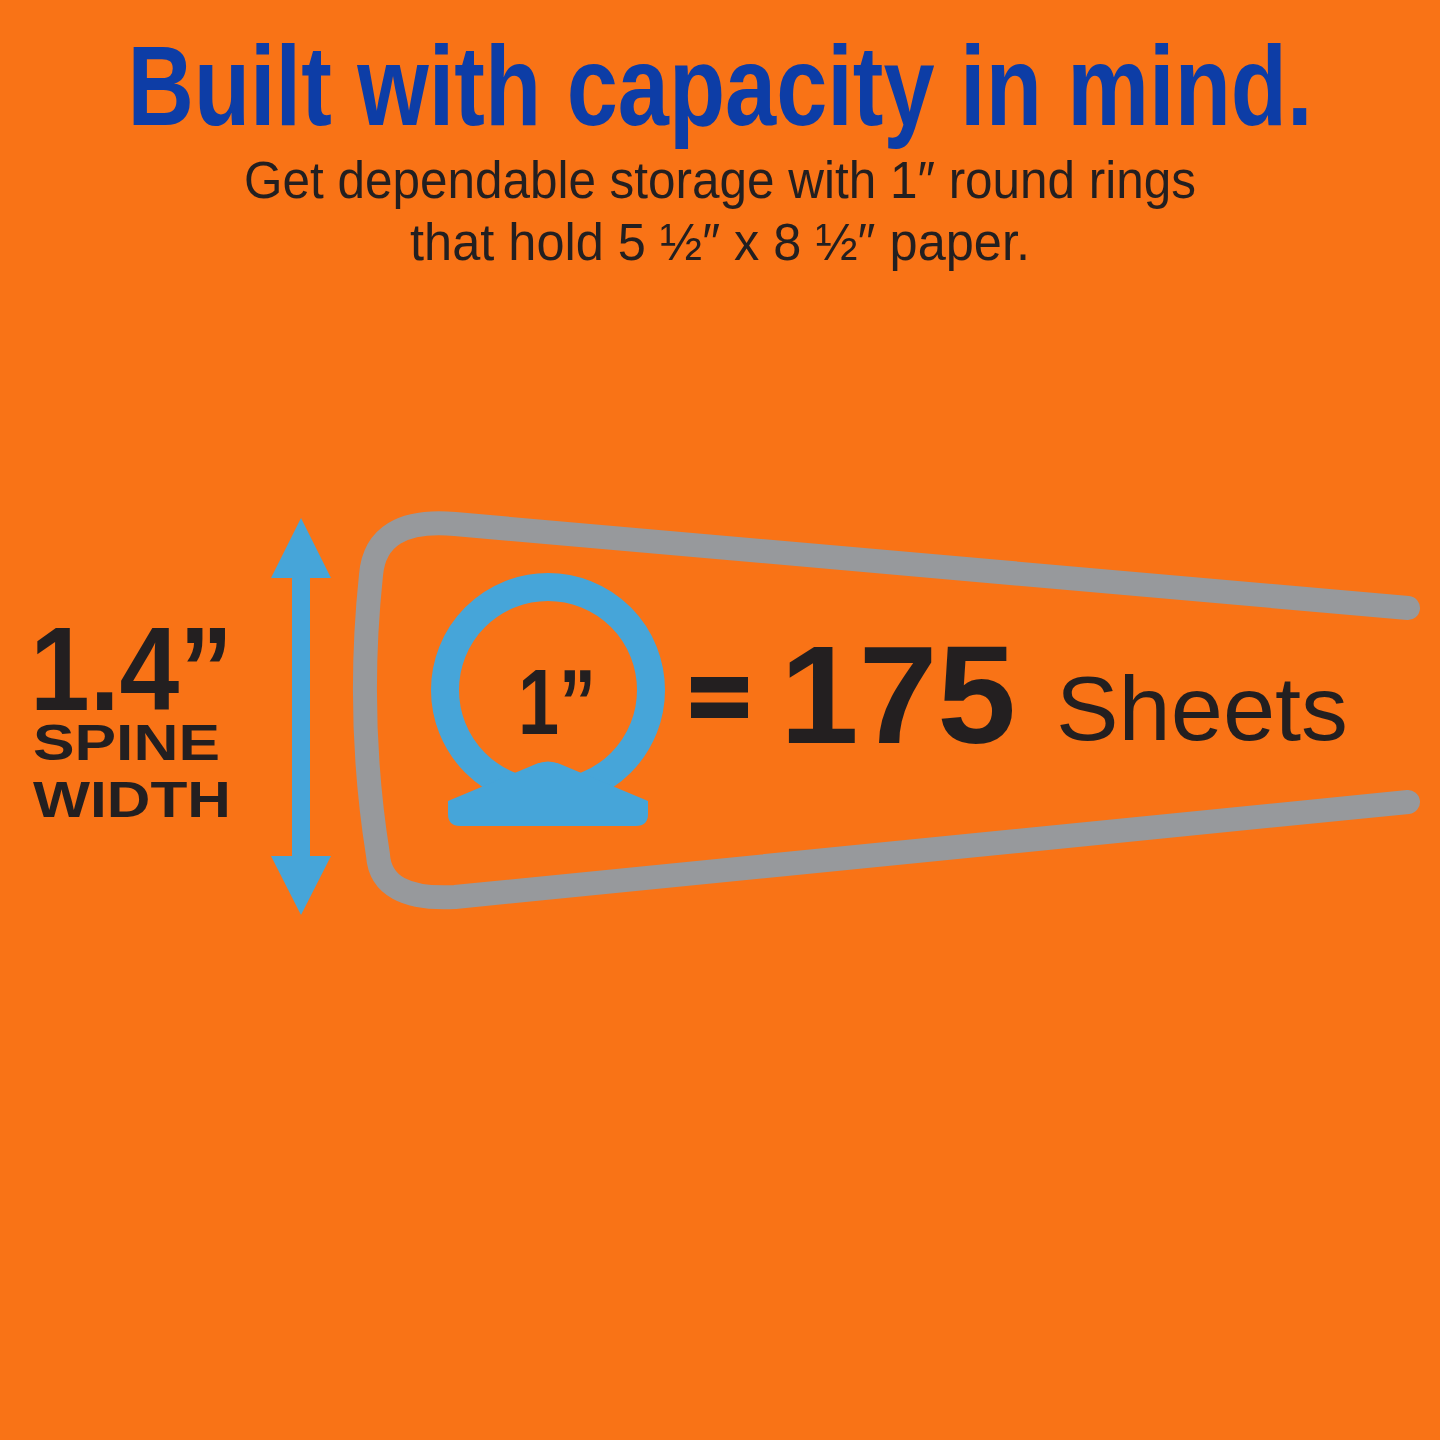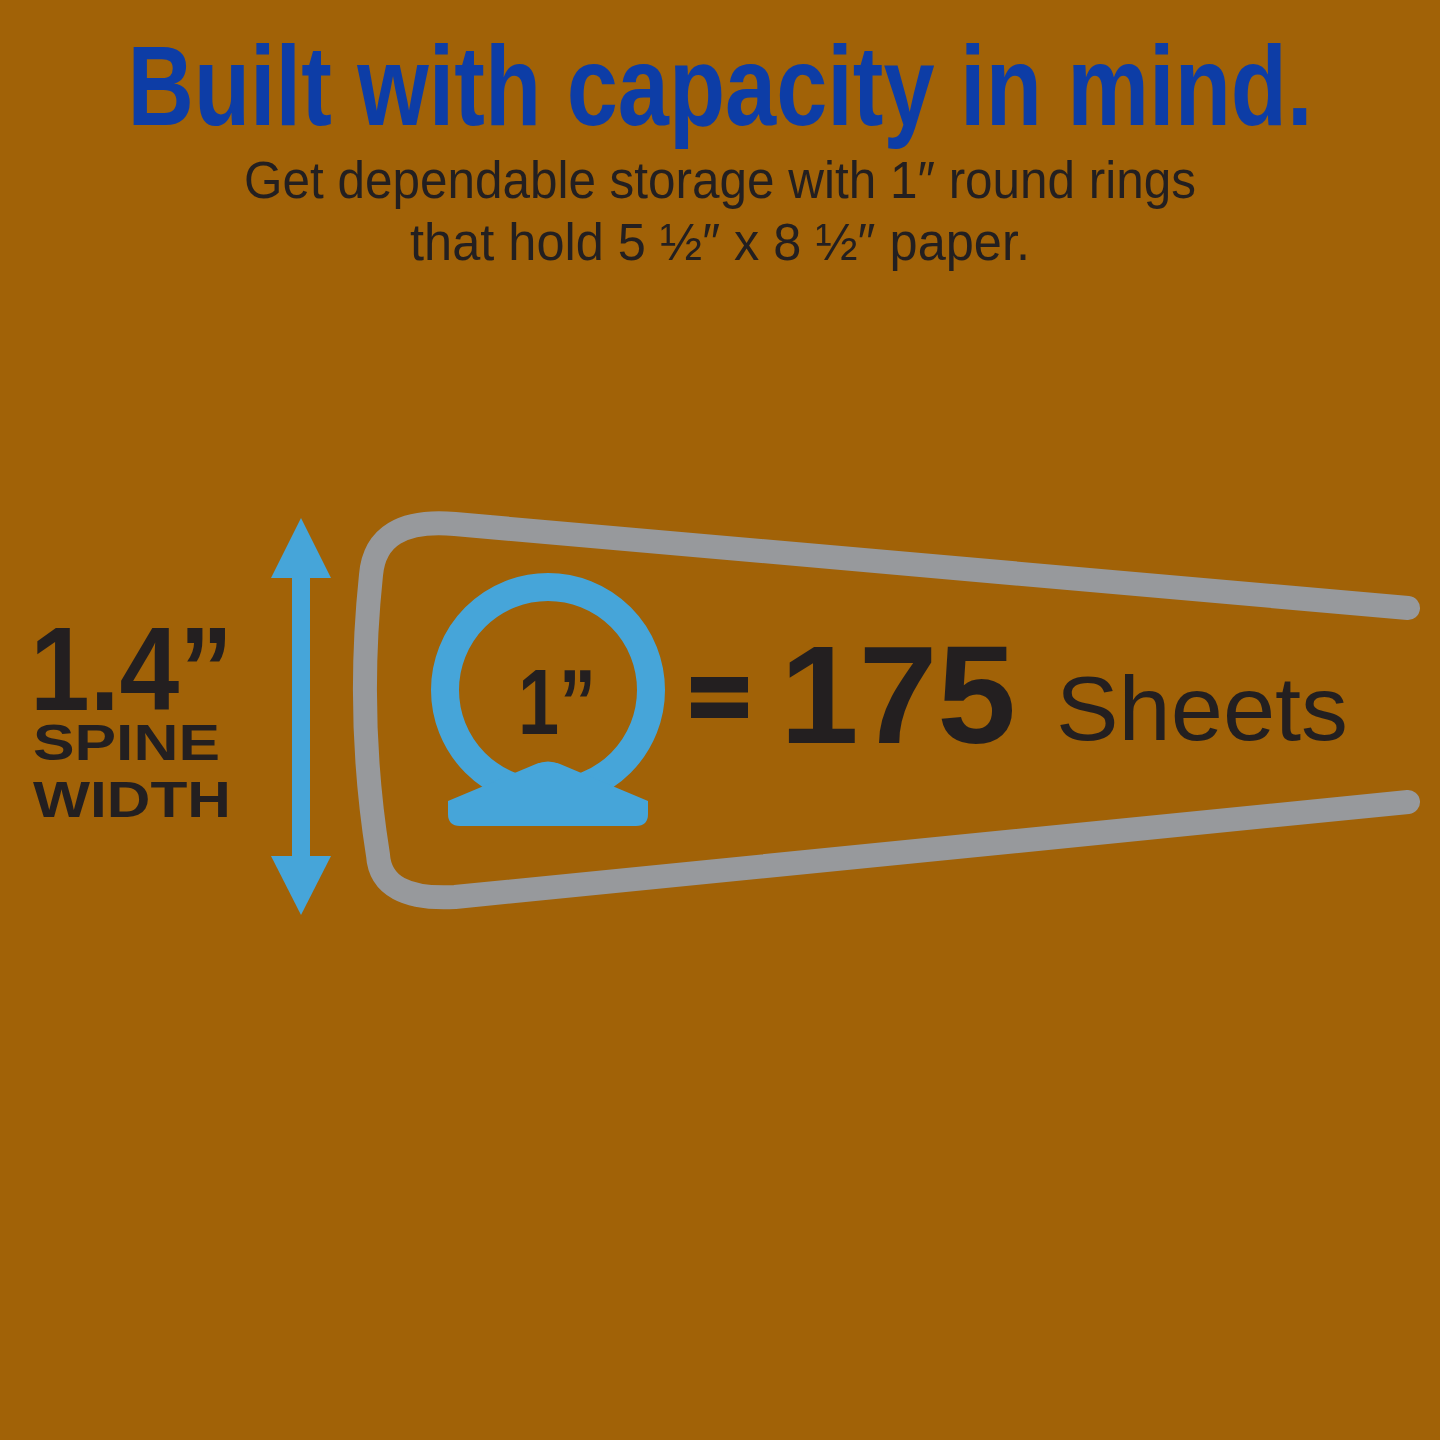--- a/index.html
+++ b/index.html
@@ -1,19 +1,19 @@
 <!DOCTYPE html>
 <html><head>
 <meta charset="utf-8">
 <style>
   html,body{margin:0;padding:0;background:#ffffff;}
   #stage{
     position:relative;
     width:1440px;height:1440px;
-    background:#a16207;
+    background:#f97316;
     overflow:hidden;
     font-family:"Liberation Sans",sans-serif;
   }
   #stage svg{position:absolute;left:0;top:0;width:1440px;height:1440px;display:block;}
   text{font-family:"Liberation Sans",sans-serif;}
 </style>
 </head>
 <body>
 
 <div id="stage">

